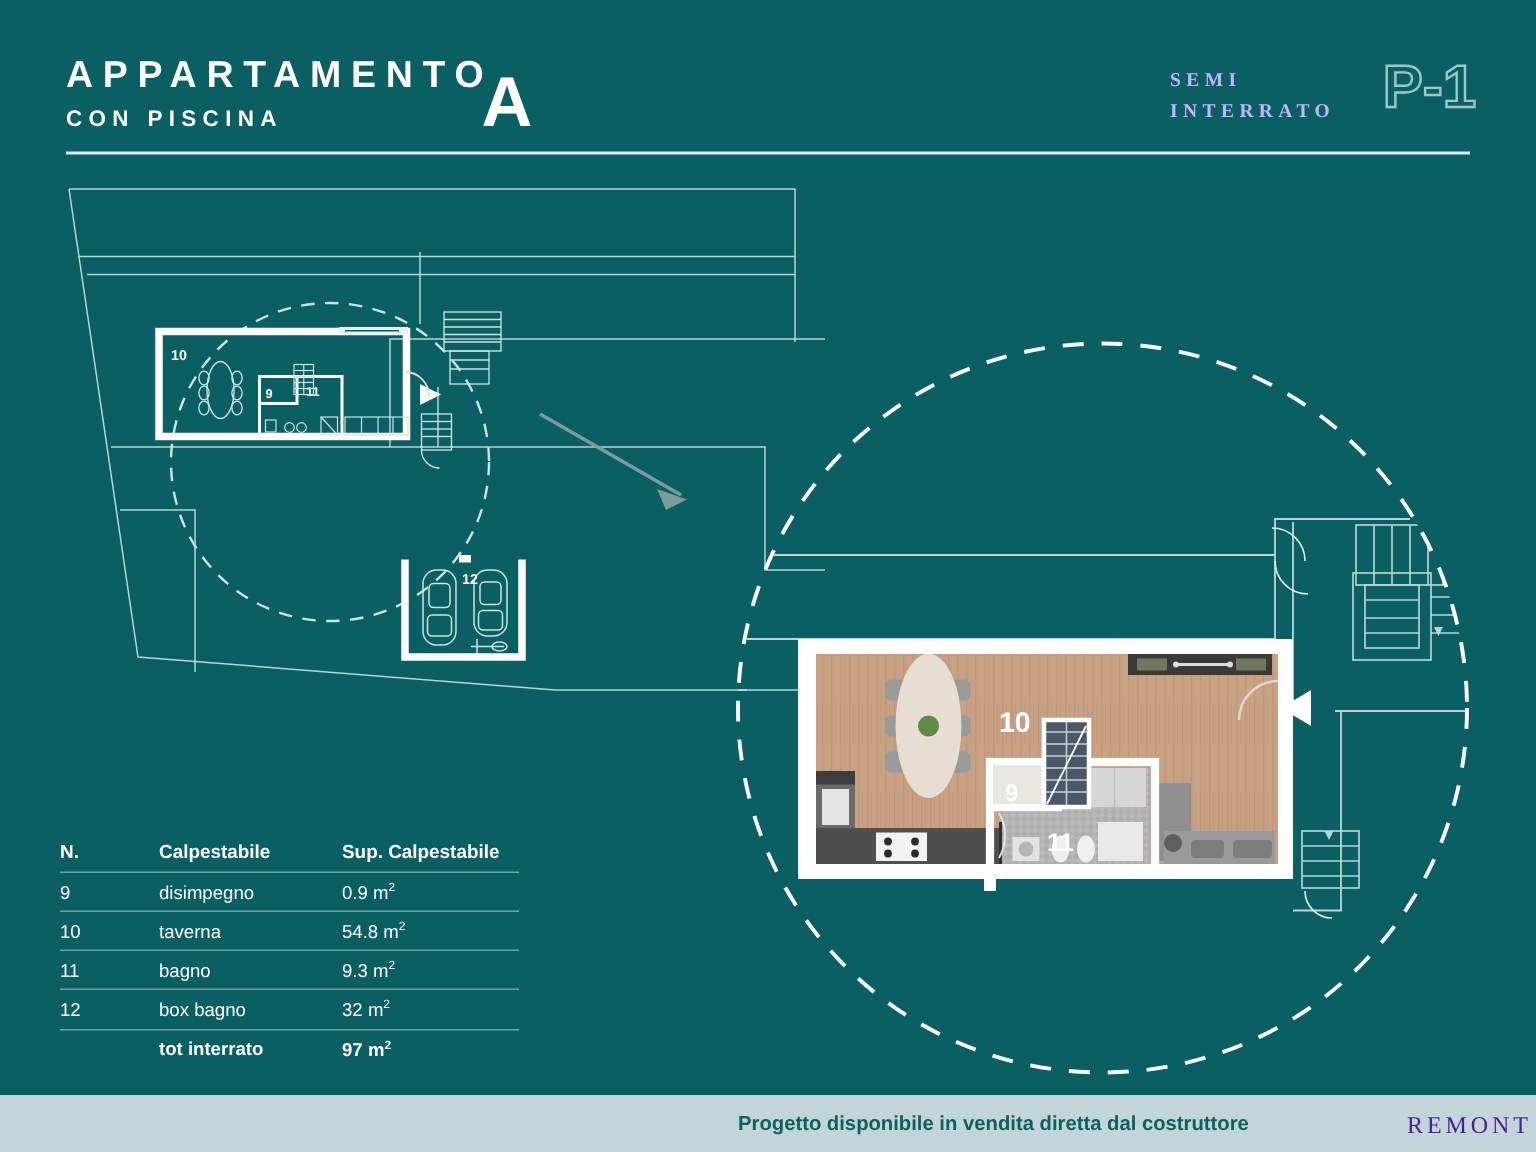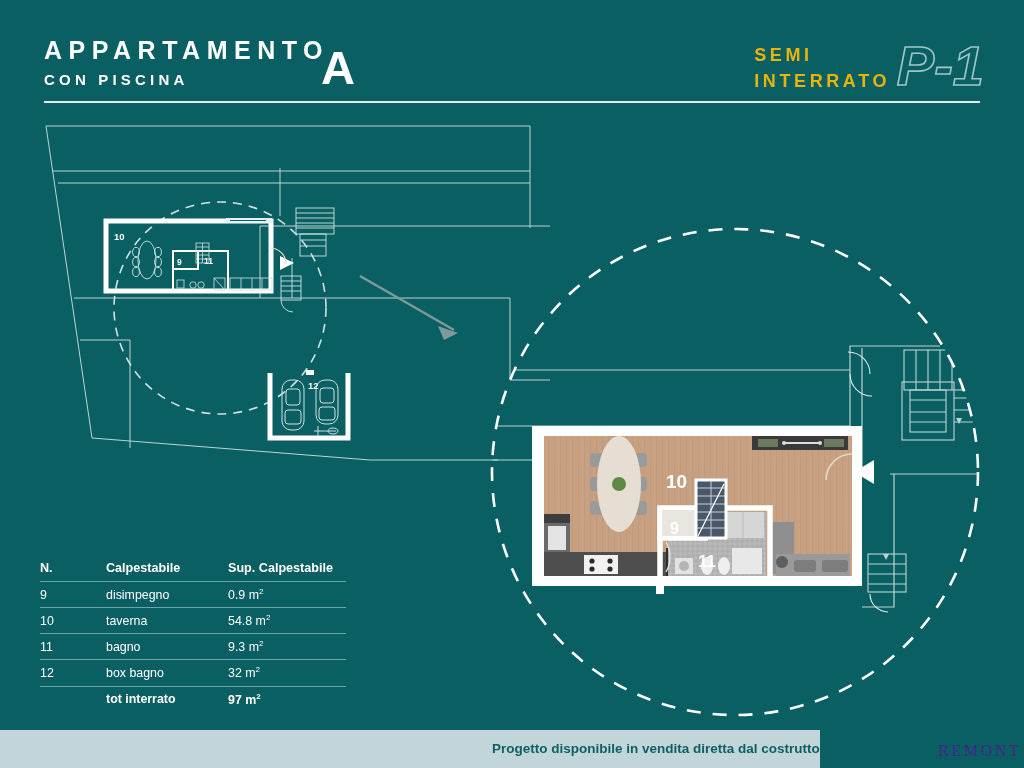--- a/index.html
+++ b/index.html
@@ -22,37 +22,36 @@
   .title-sub{
     font-size:15px;font-weight:bold;letter-spacing:4.2px;line-height:1;
     margin-top:9px;color:#ffffff;white-space:nowrap;
   }
   .unit-letter{
     position:absolute;left:321px;top:44px;
     font-size:47px;font-weight:bold;line-height:1;color:#ffffff;
   }
   .floor-block{position:absolute;right:134px;top:46px;text-align:left;}
   .floor-l1,.floor-l2{
-    font-size:18px;font-weight:bold;letter-spacing:3.6px;line-height:1;color:#eab308;
+    font-size:13px;font-weight:bold;letter-spacing:3.6px;line-height:1;color:#c4b5fd;font-family:Liberation Serif, serif;
   }
   .floor-l2{margin-top:8px;}
   .floor-badge{
     position:absolute;right:40px;top:38px;
-    font-size:56px;font-weight:bold;line-height:1;
+    font-size:40px;font-weight:bold;line-height:1;
     color:transparent;
-    font-style:italic;
     -webkit-text-stroke:1.6px #9fc6c6;
   }
   .header-rule{
     position:absolute;left:44px;top:101px;width:936px;height:2px;background:#dfeceb;
   }
 
   
   .footer{
-    position:absolute;left:0;top:730px;width:820px;height:38px;
+    position:absolute;left:0;top:730px;width:1024px;height:38px;
     background:#c2d6d9;
   }
   .footer-text{
     position:absolute;left:492px;top:11px;
     font-size:13.5px;font-weight:bold;color:#0d5f63;white-space:nowrap;
   }
   .footer-logo{
     position:absolute;left:938px;top:12px;
     font-family:"Liberation Serif", serif;
     font-size:16px;letter-spacing:2.6px;color:#4c1d95;white-space:nowrap;

